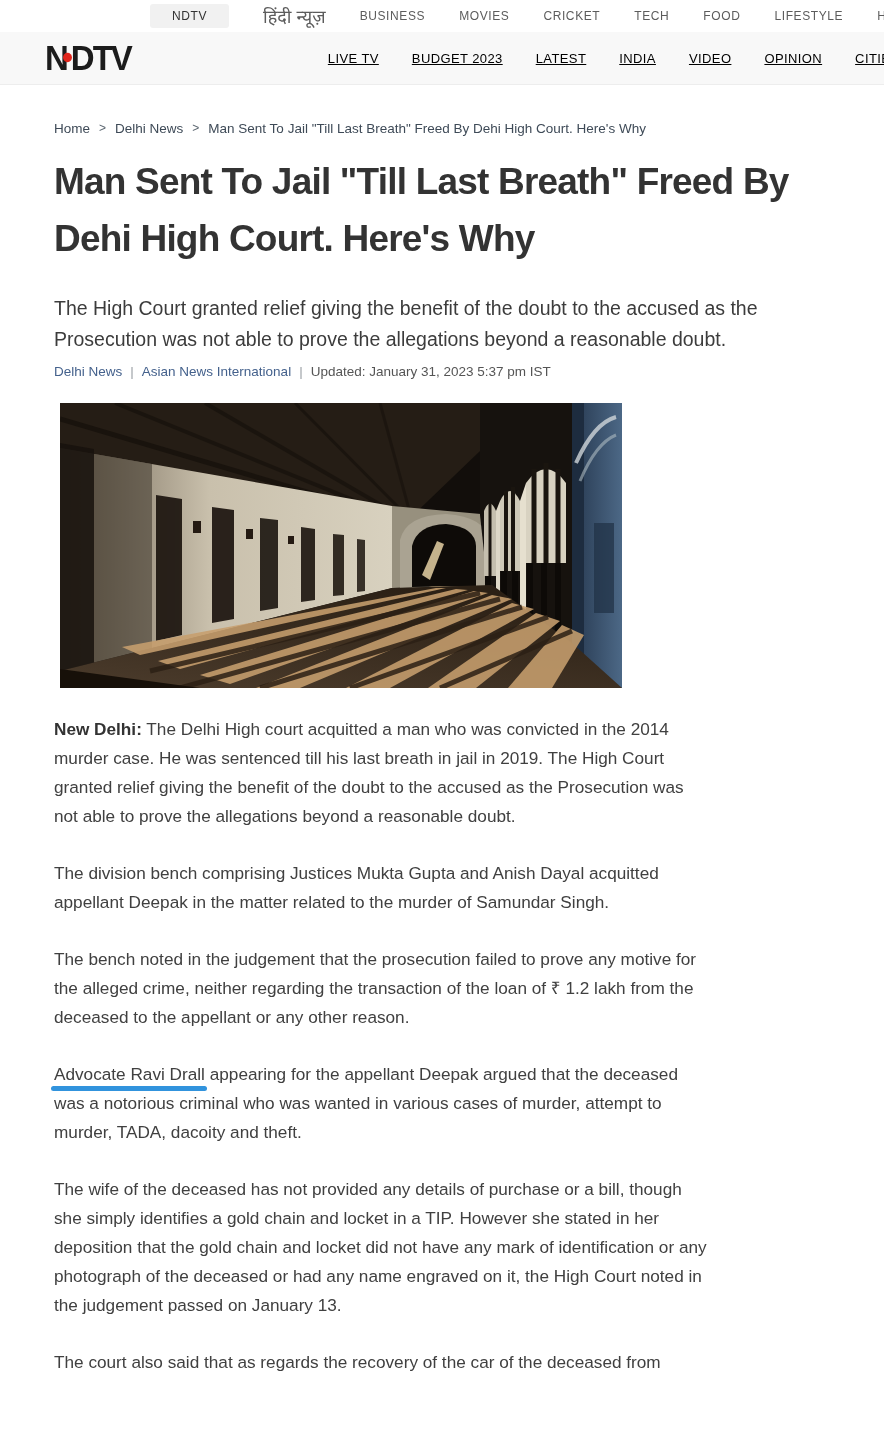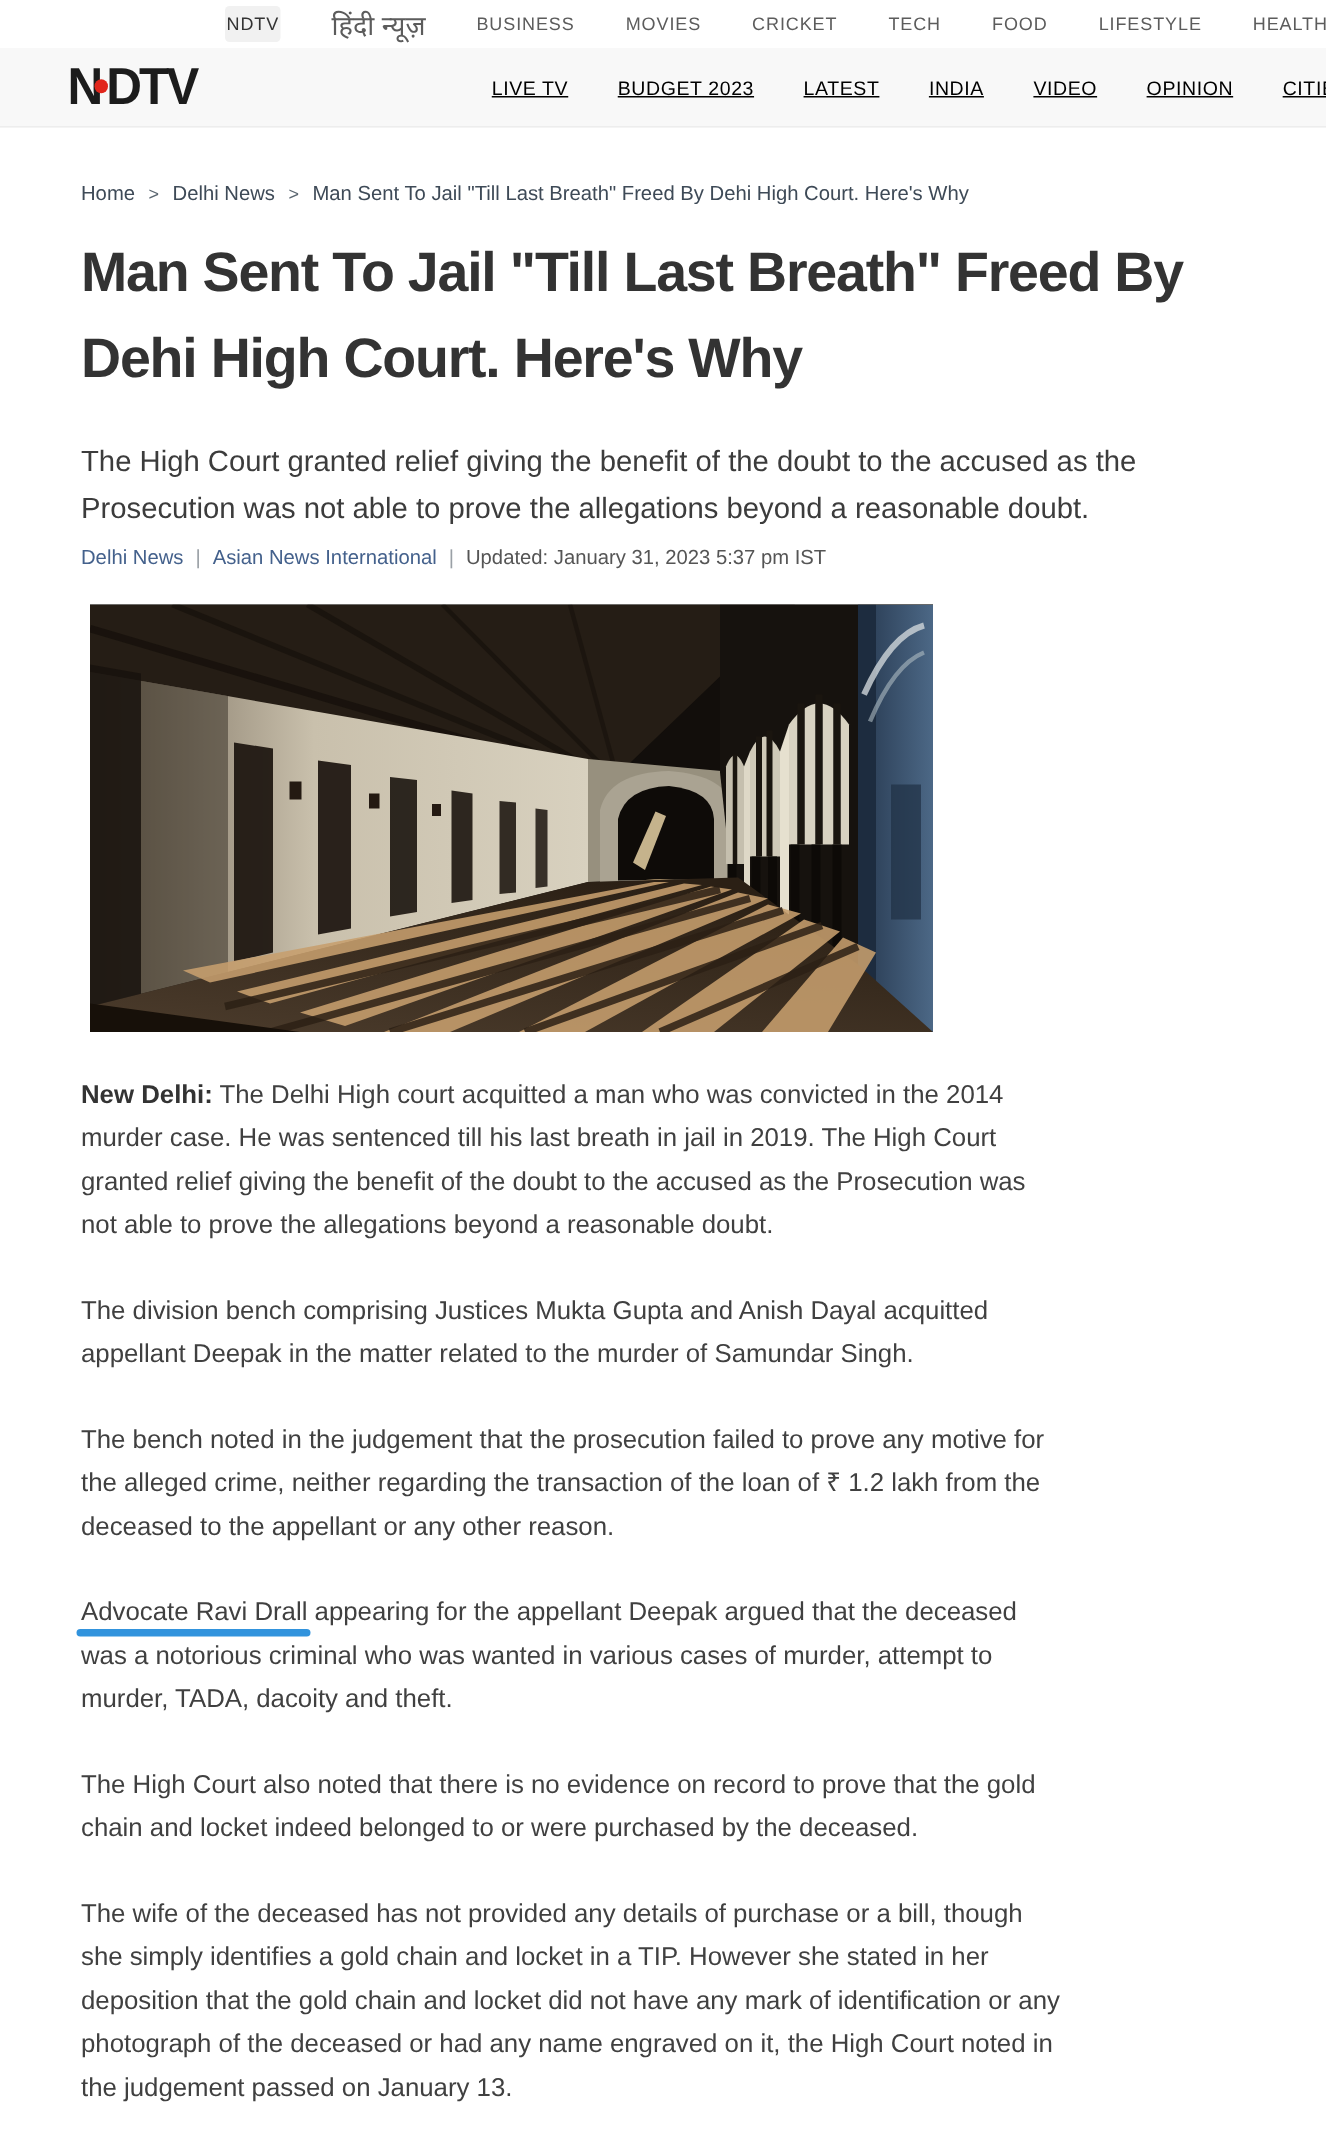--- a/index.html
+++ b/index.html
@@ -13,21 +13,21 @@
   
   .topnav {
     height:32px; background:#ffffff;
     display:flex; align-items:center;
     padding-left:150px; gap:34px; white-space:nowrap; overflow:hidden;
   }
   .topnav .tn-item {
     font-size:12px; letter-spacing:.6px; color:#5c5c5c; cursor:pointer;
   }
   .topnav .tn-item.active {
-    background:#f1f1f1; color:#333; padding:5px 1px; border-radius:3px;
+    background:#f1f1f1; color:#333; padding:5px 22px; border-radius:3px;
   }
   .topnav .tn-item.hindi { font-size:18px; letter-spacing:0; }
 
   
   .mainnav {
     height:53px; background:#f8f8f8; border-bottom:1px solid #ededed;
     display:flex; align-items:center; padding-left:45px; white-space:nowrap;
   }
   .logo {
     display:flex; align-items:center; cursor:pointer;
@@ -43,21 +43,21 @@
   }
   .mainnav .mn-item {
     font-size:13px; letter-spacing:.4px; color:#000000; cursor:pointer;text-decoration:underline;
   }
 
   
   .content { padding:0 60px 0 54px; }
 
   .breadcrumb {
     margin-top:36px; font-size:13.5px; color:#3e4a57;
-    display:flex; align-items:flex-end; gap:9px; white-space:nowrap; overflow:hidden;
+    display:flex; align-items:flex-start; gap:9px; white-space:nowrap; overflow:hidden;
   }
   .breadcrumb .crumb { cursor:pointer; }
   .breadcrumb .sep { color:#5b6670; font-size:12px; }
 
   h1.headline {
     margin-top:17px; max-width:832px;
     font-size:37px; line-height:57px; font-weight:bold;
     letter-spacing:-.8px; color:#333333;
   }
 
@@ -251,18 +251,17 @@
 
       <polygon points="0,266 140,285 0,285" fill="#171009"></polygon>
     </svg>
   </figure>
 
   <div class="body-copy">
     <p><b>New Delhi:</b><span> The Delhi High court acquitted a man who was convicted in the 2014 murder case. He was sentenced till his last breath in jail in 2019. The High Court granted relief giving the benefit of the doubt to the accused as the Prosecution was not able to prove the allegations beyond a reasonable doubt.</span></p>
     <p>The division bench comprising Justices Mukta Gupta and Anish Dayal acquitted appellant Deepak in the matter related to the murder of Samundar Singh.</p>
     <p>The bench noted in the judgement that the prosecution failed to prove any motive for the alleged crime, neither regarding the transaction of the loan of ₹ 1.2 lakh from the deceased to the appellant or any other reason.</p>
     <p><a class="annotated">Advocate Ravi Drall</a><span> appearing for the appellant Deepak argued that the deceased was a notorious criminal who was wanted in various cases of murder, attempt to murder, TADA, dacoity and theft.</span></p>
-    <p>The High Court also noted that there is no evidence on record to prove that the gold chain and locket indeed belonged to or were purchased by the deceased.</p>
     <p>The wife of the deceased has not provided any details of purchase or a bill, though she simply identifies a gold chain and locket in a TIP. However she stated in her deposition that the gold chain and locket did not have any mark of identification or any photograph of the deceased or had any name engraved on it, the High Court noted in the judgement passed on January 13.</p>
     <p>The court also said that as regards the recovery of the car of the deceased from</p>
   </div>
 
 </main>
 
 </body></html>

